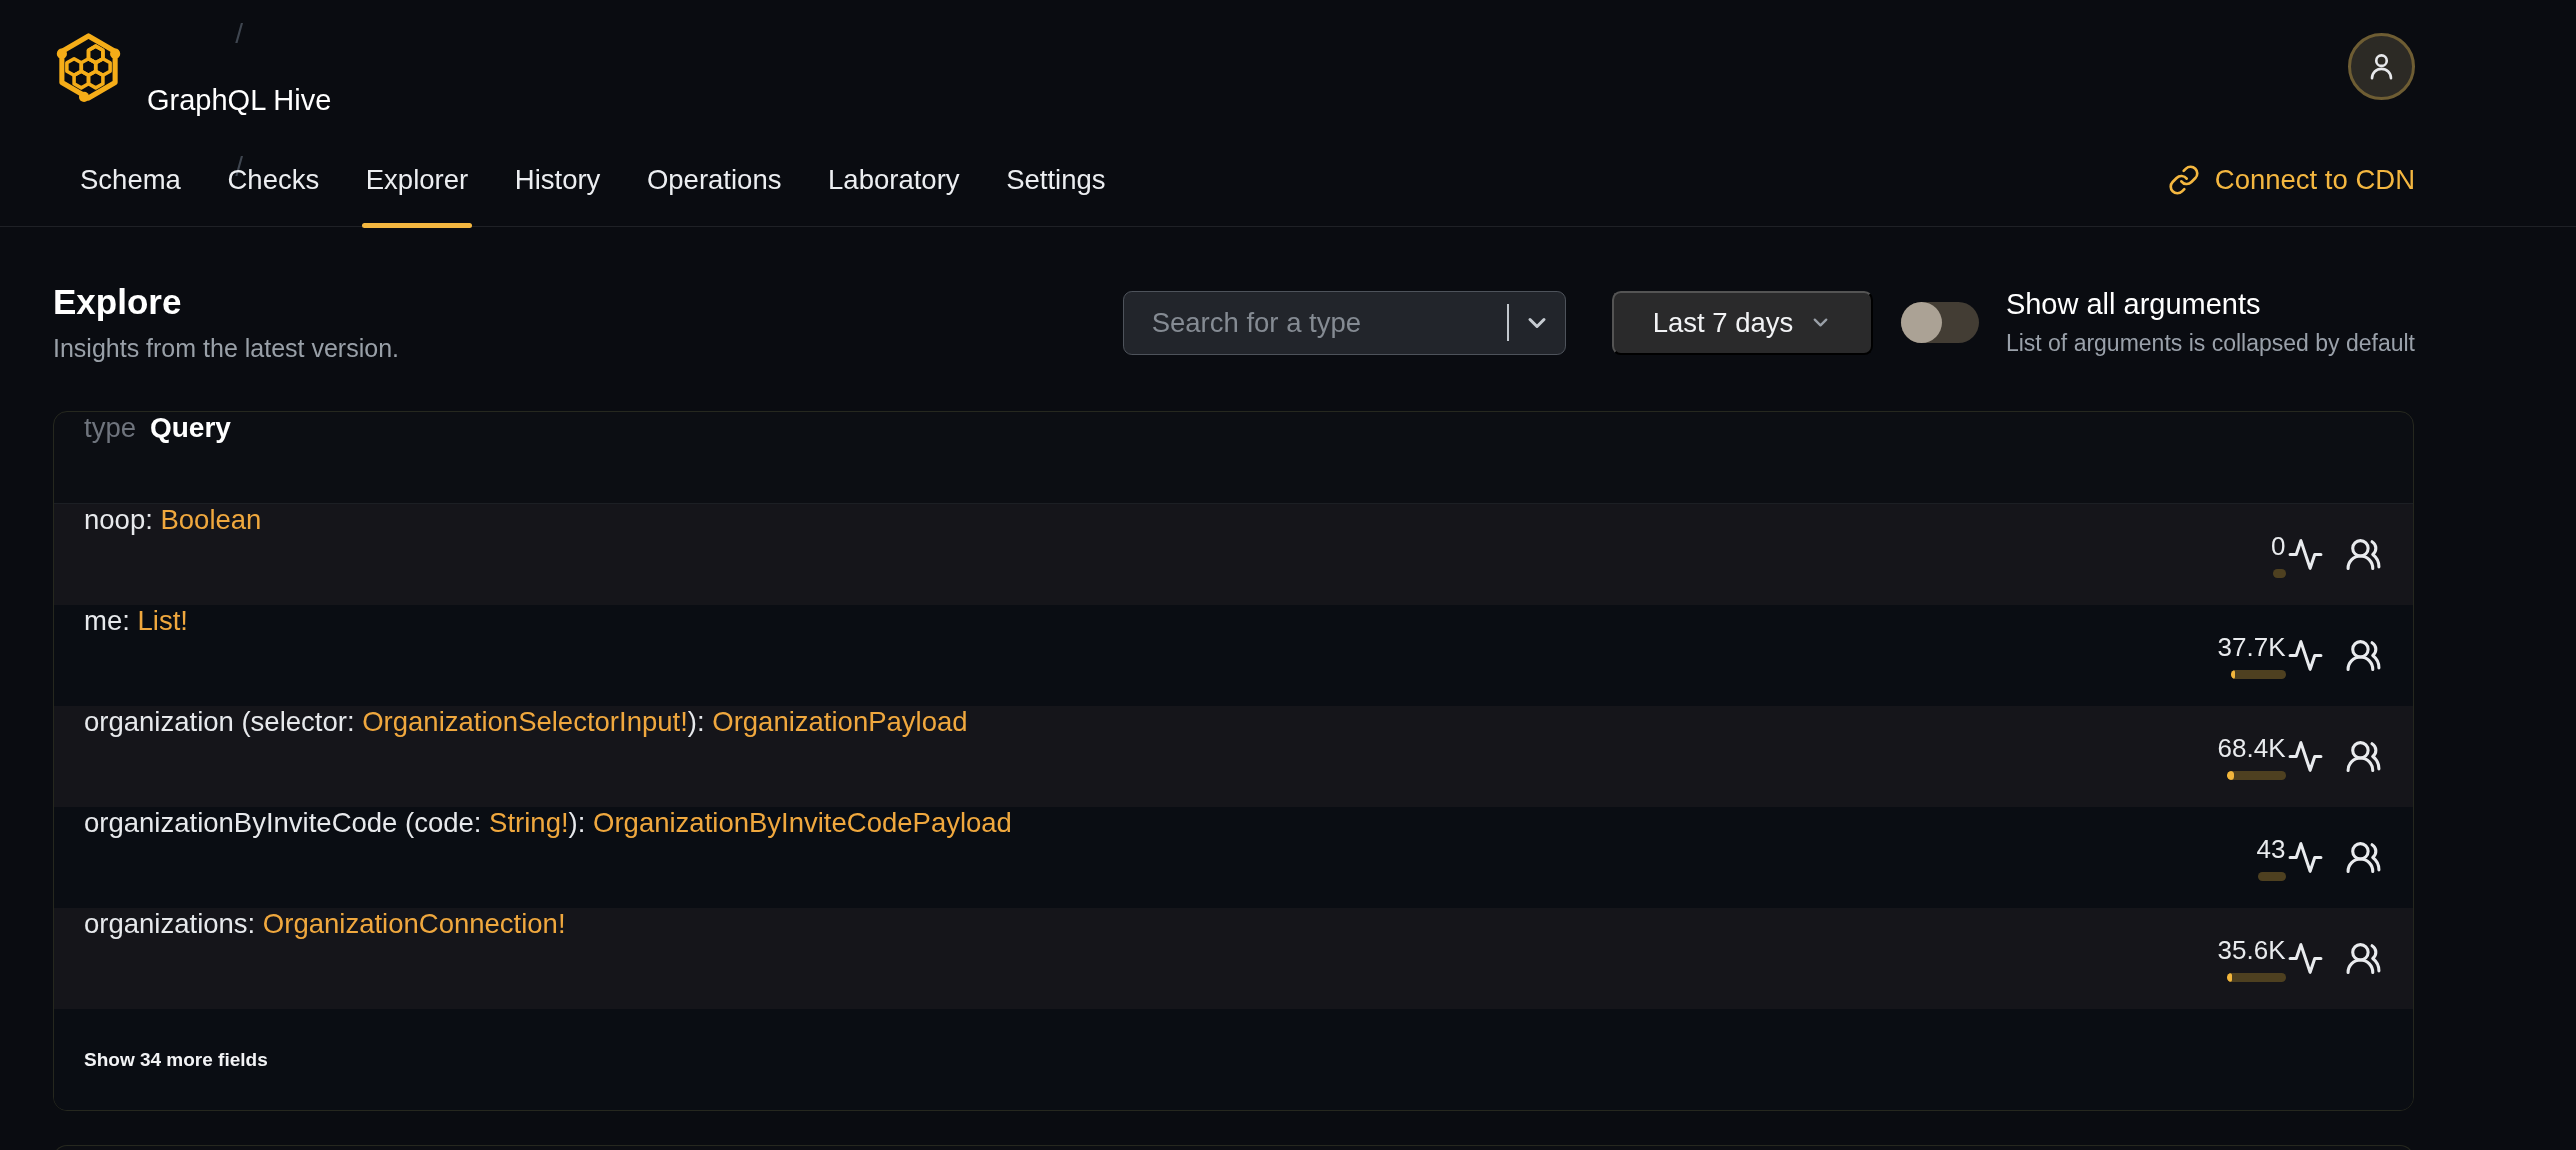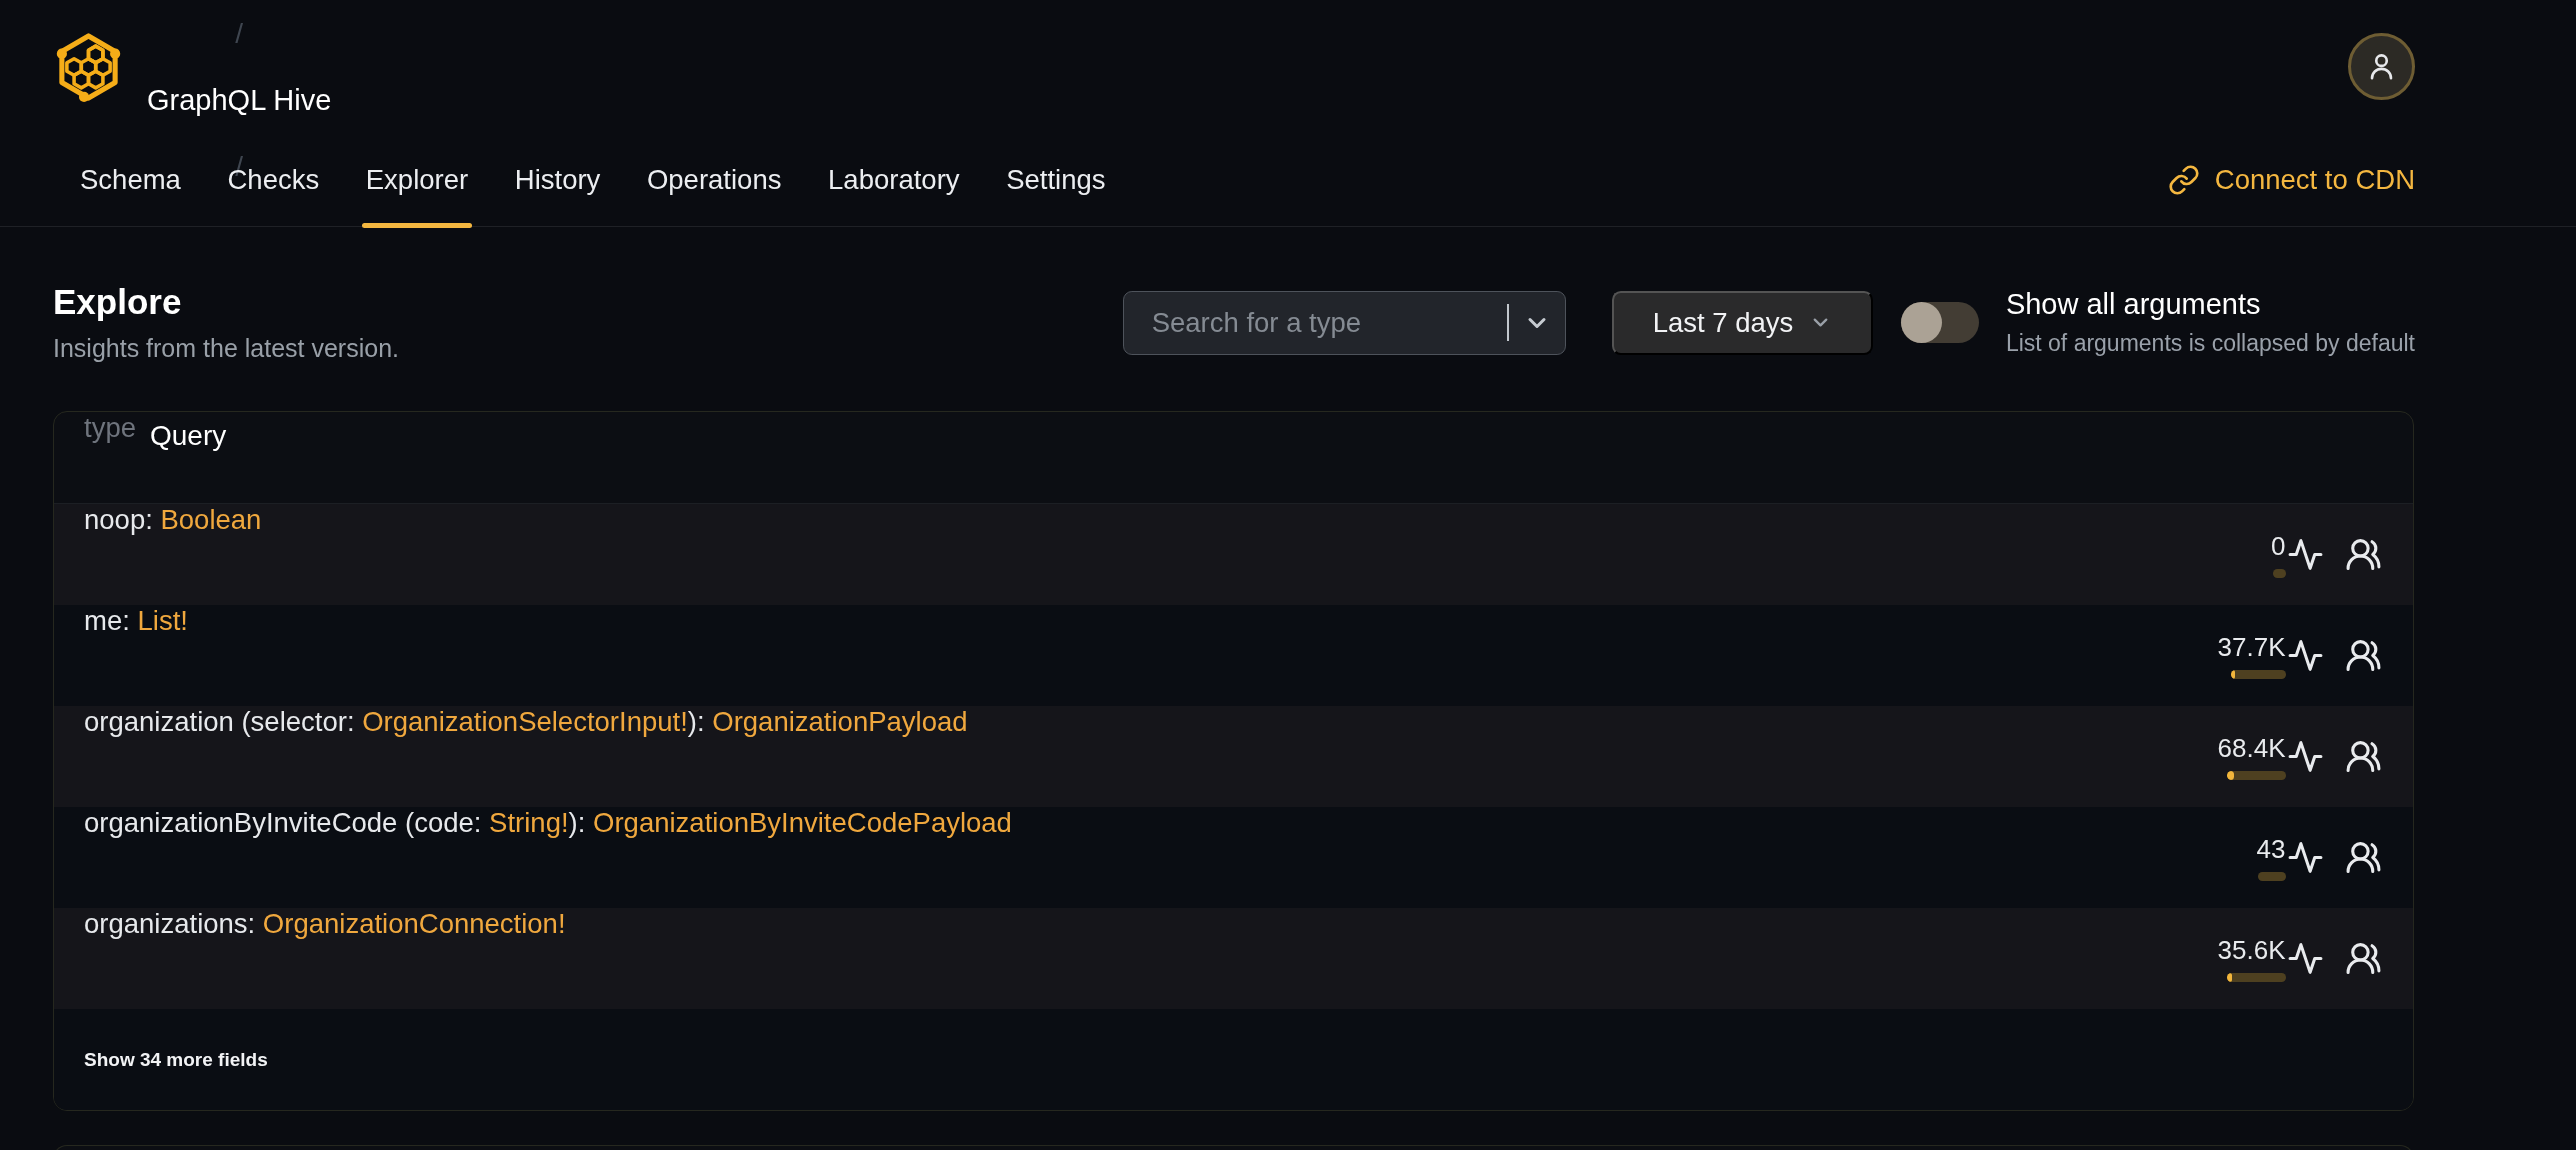--- a/index.html
+++ b/index.html
@@ -144,21 +144,21 @@
     border-radius: 14px;
     overflow: hidden;
   }
   .card-head {
     height: 92px;
     display: flex; align-items: flex-start; gap: 14px;
     padding: 0 30px;
     border-bottom: 0.9px solid #1c1f24;
   }
   .type-kind { font-size: 27.5px; color: #6f747d; }
-  .type-name { font-size: 28px; font-weight: 400; color: #ffffff; margin-top: 8px; }
+  .type-name { font-size: 28px; font-weight: 700; color: #ffffff; }
 
   .field-row {
     height: 101px;
     display: flex; 
     padding: 0 30px;
     font-size: 27.5px;
   }
   .field-row.odd  { background: #15151a; }
   .field-row.even { background: #0a0d13; }
   .row-text { white-space: nowrap; }

